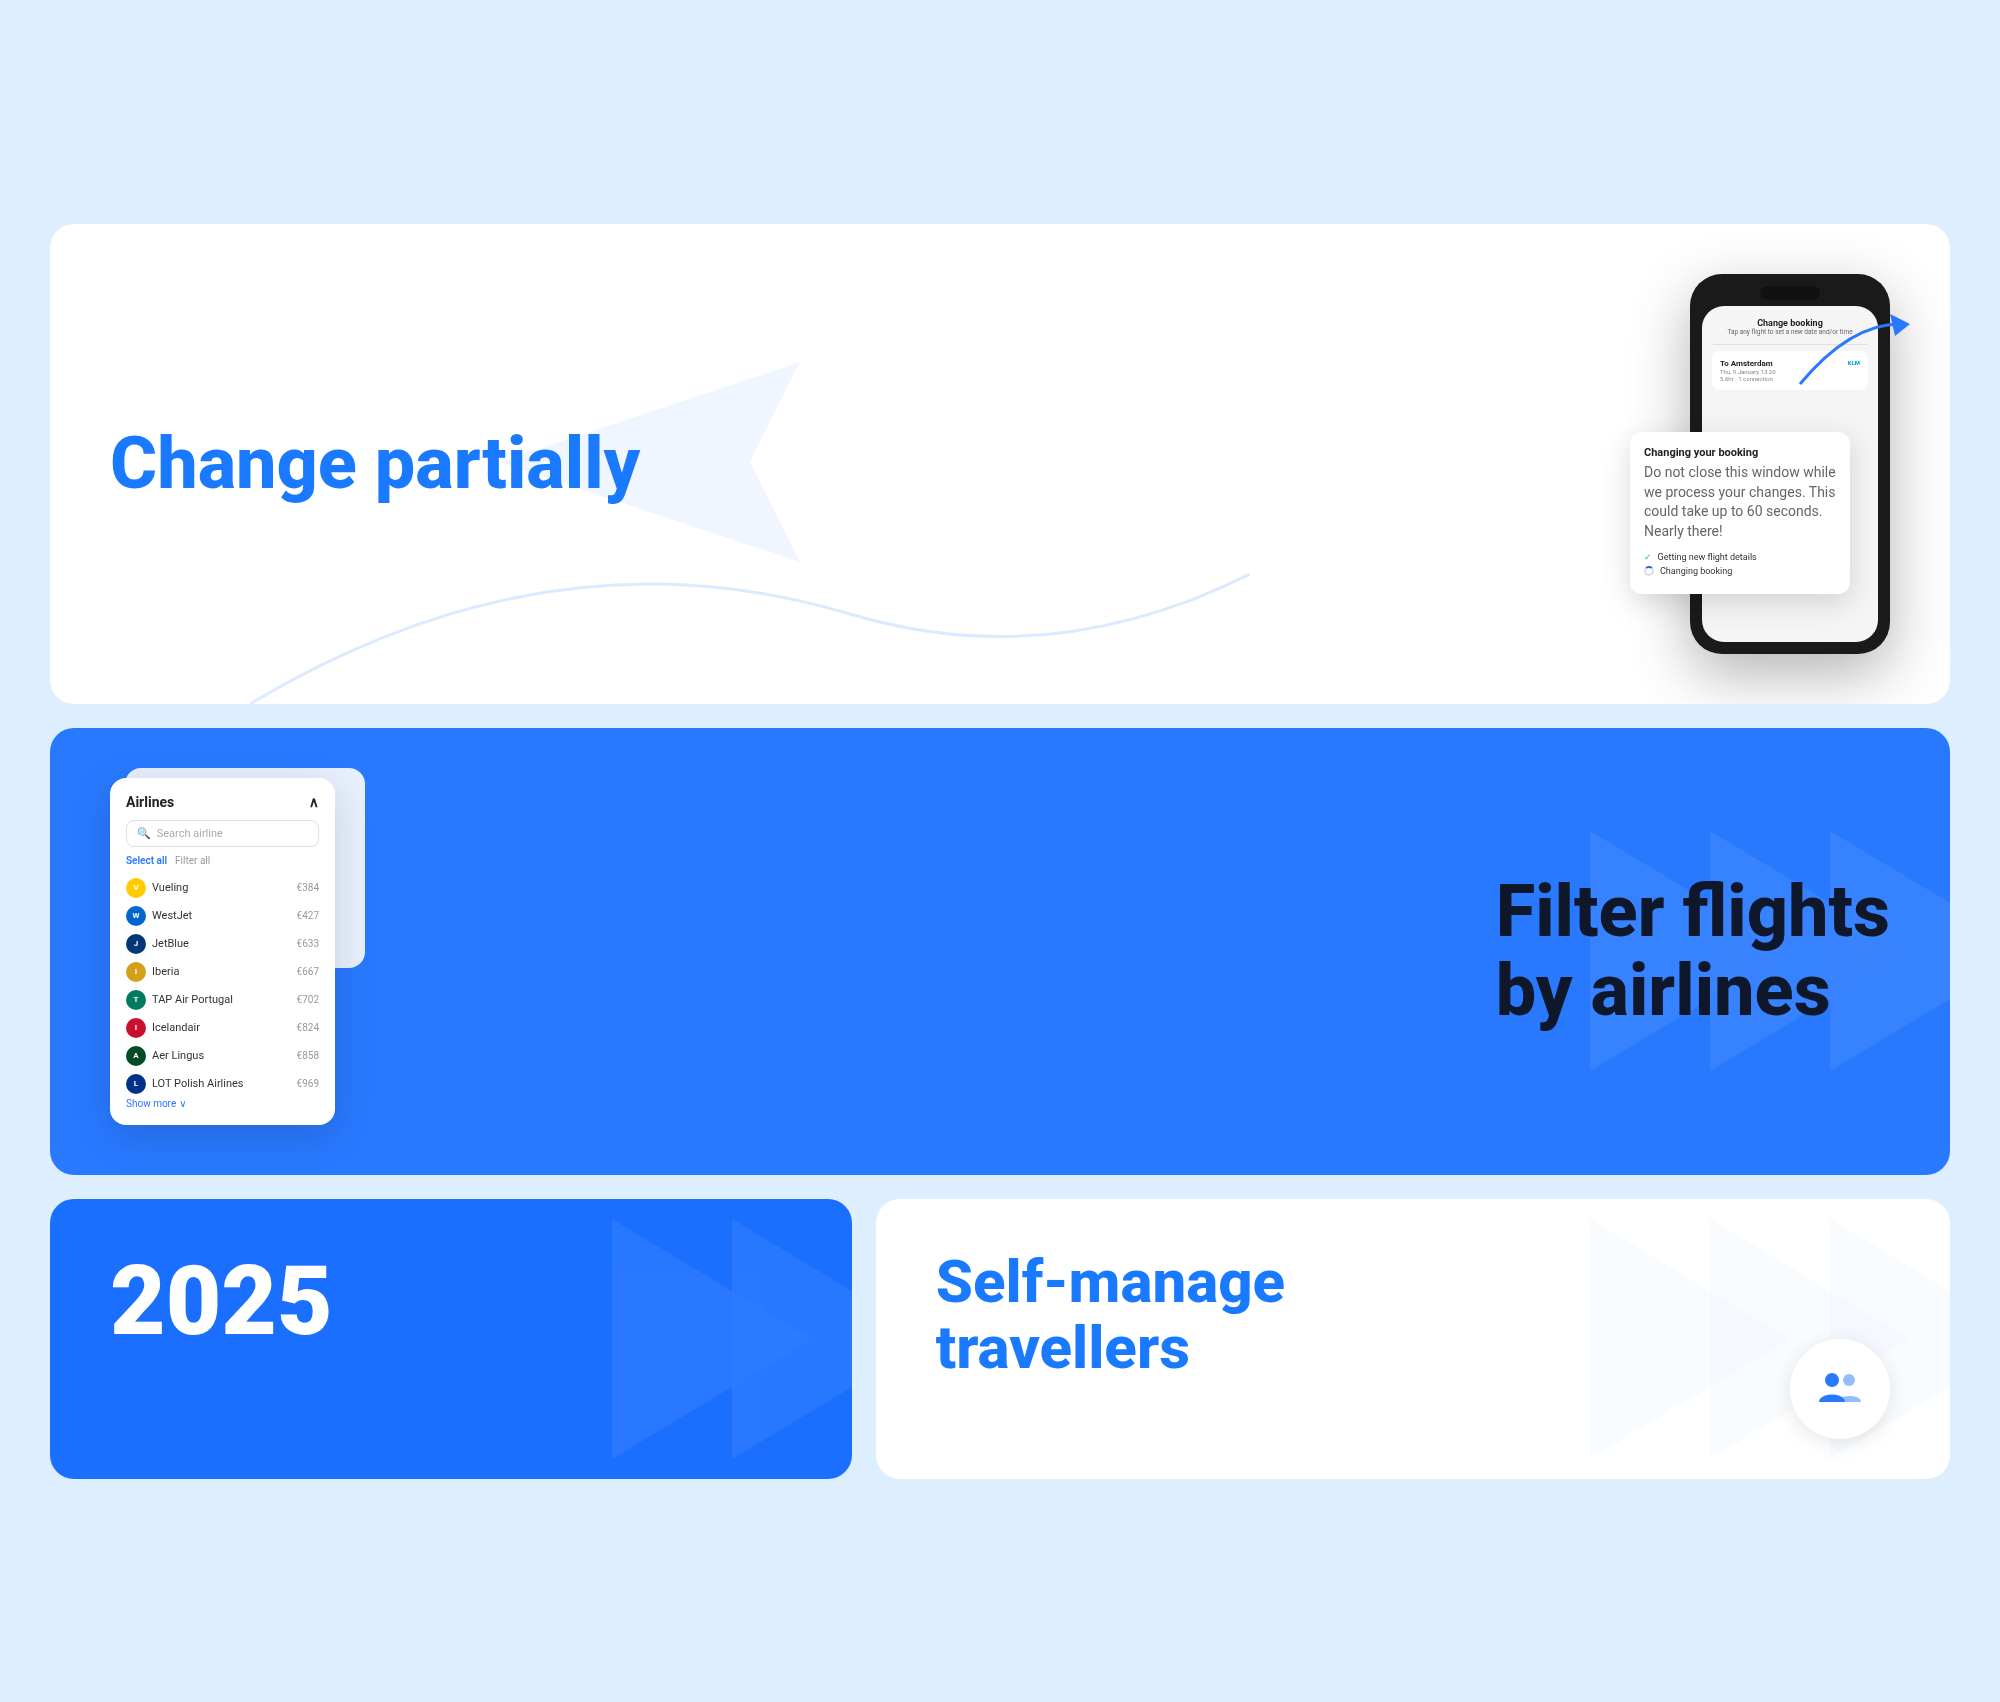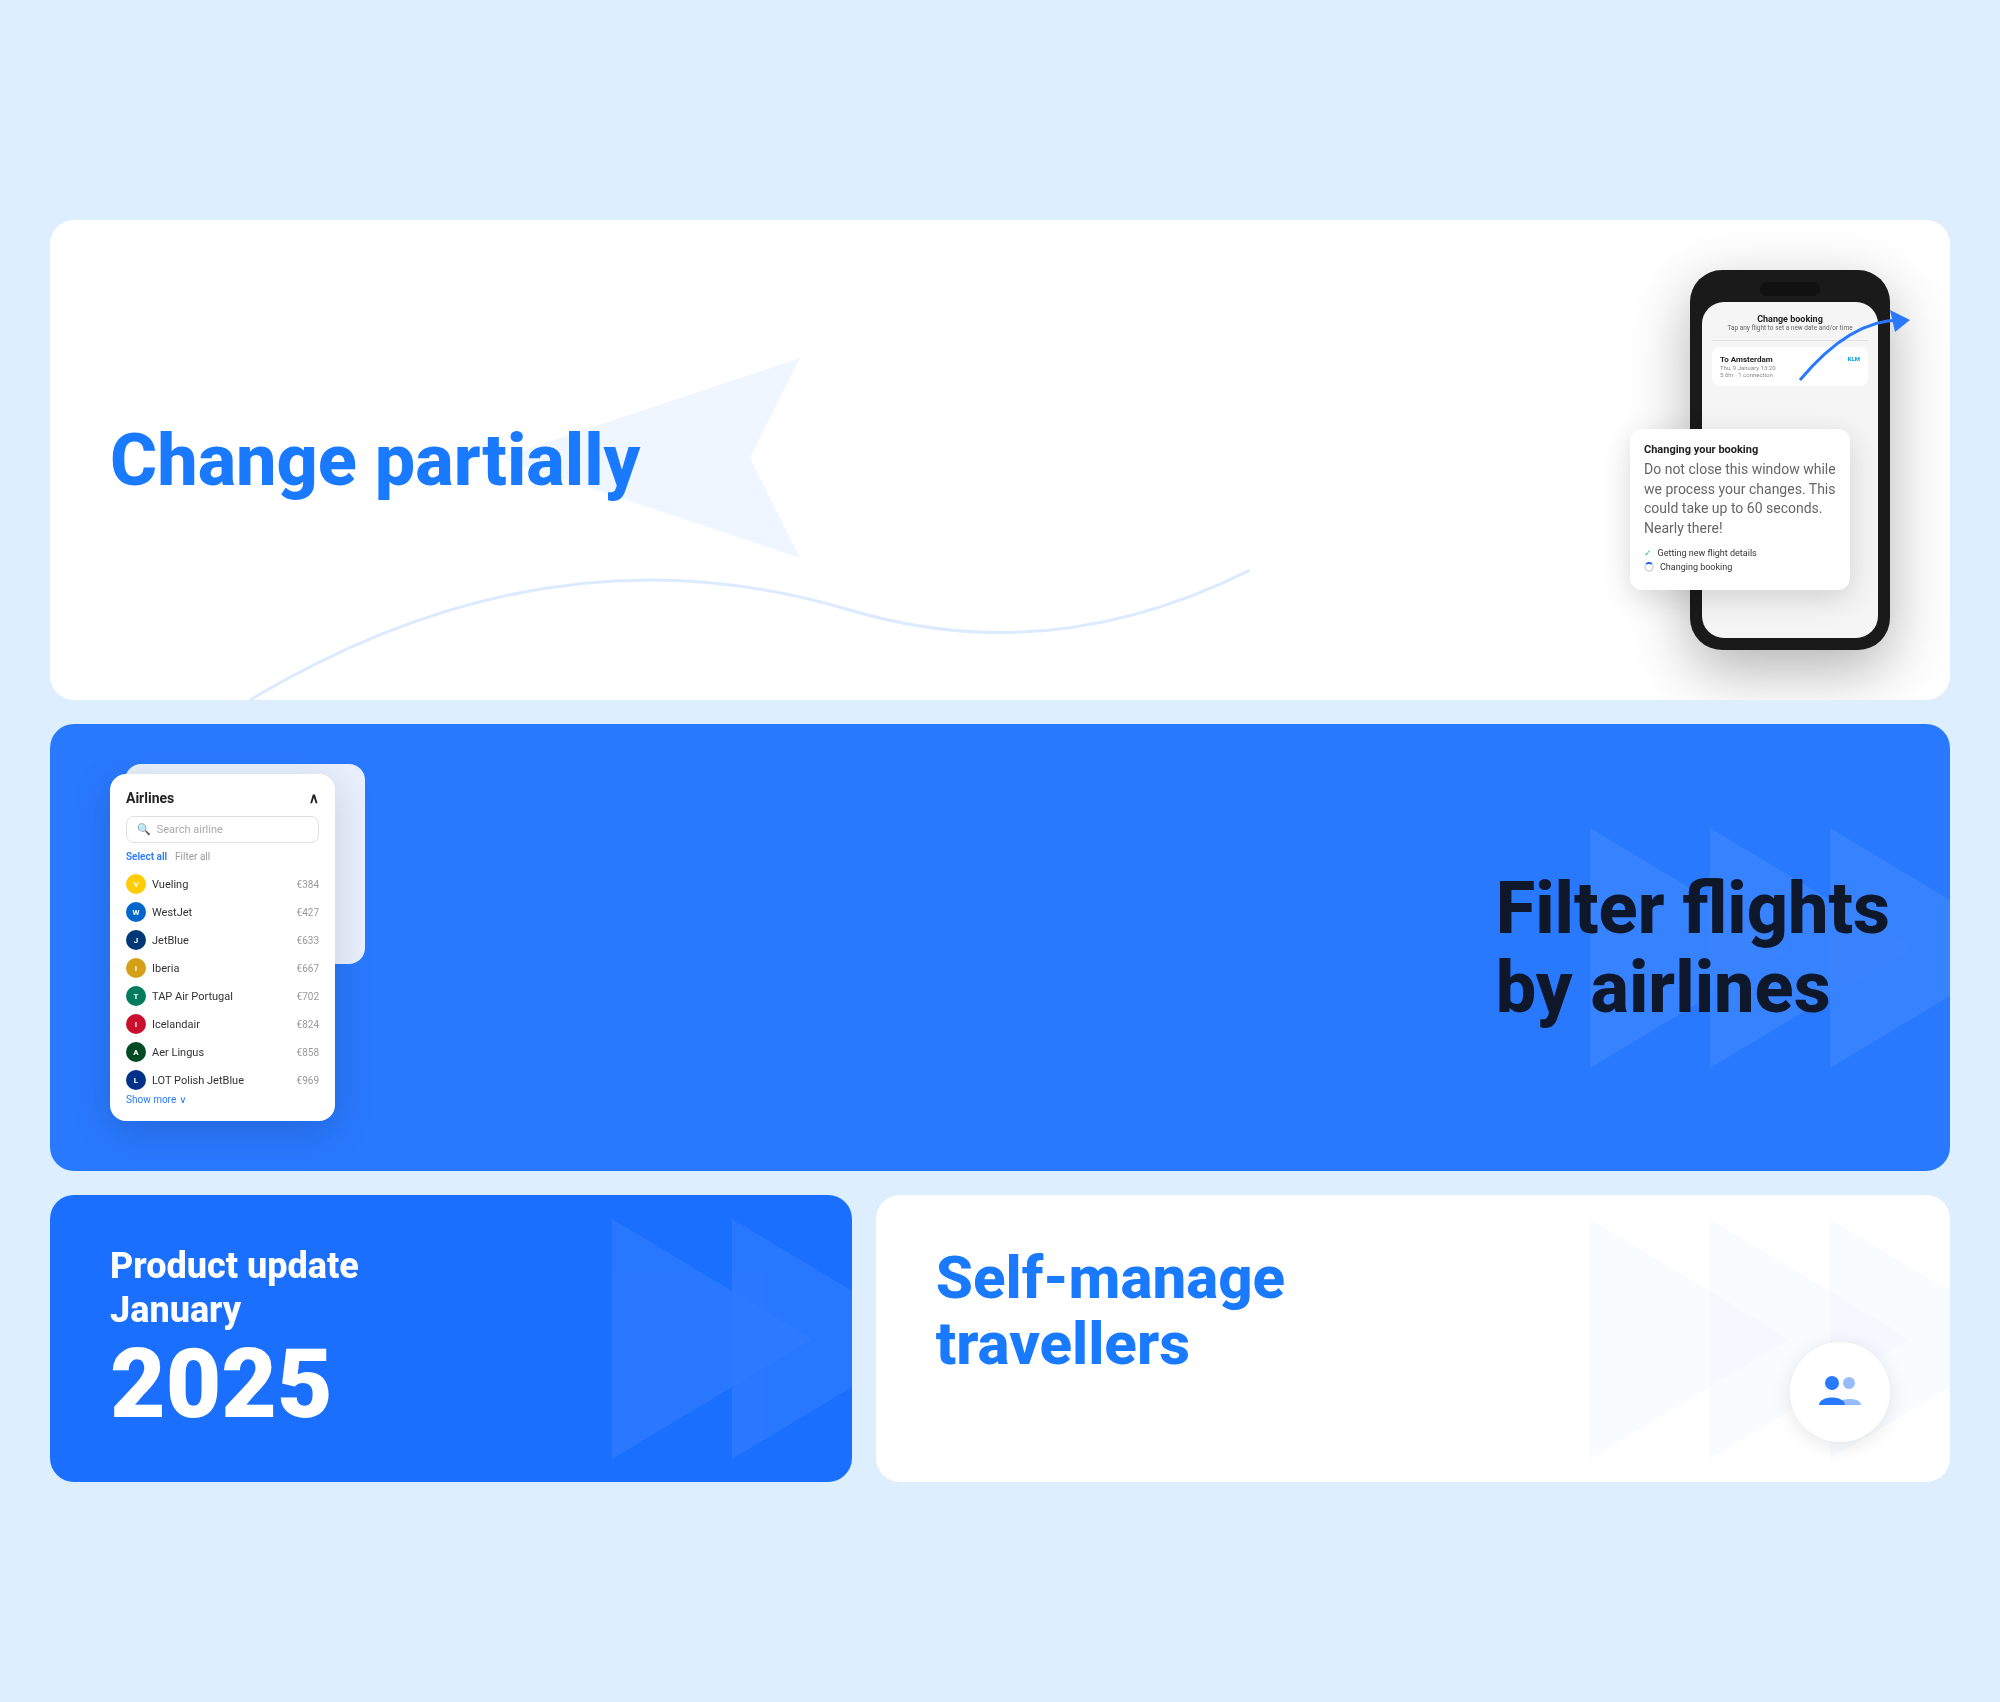--- a/index.html
+++ b/index.html
@@ -536,21 +536,21 @@
             <div class="airline-item">
       <div class="airline-item-left">
         <div class="airline-logo-circle" style="background:#004b23">A</div>
         <span class="airline-name-sm">Aer Lingus</span>
       </div>
       <span class="airline-price-sm">€858</span>
     </div>
             <div class="airline-item">
       <div class="airline-item-left">
         <div class="airline-logo-circle" style="background:#003087">L</div>
-        <span class="airline-name-sm">LOT Polish JetBlue</span>
+        <span class="airline-name-sm">LOT Polish Airlines</span>
       </div>
       <span class="airline-price-sm">€969</span>
     </div>
           </div>
         <div class="show-more-btn">
           <span>Show more</span>
           <span>∨</span>
         </div>
       </div>
     </div>
@@ -561,24 +561,20 @@
     </div>
   </div>
 
   <div class="bottom-row">
 
     <div class="card-3">
       <div class="bg-triangles">
         <div class="bg-tri"></div>
         <div class="bg-tri"></div>
       </div>
-      <div class="card-3-subtitle">
-        <span>Product update</span><br>
-        <span>January</span>
-      </div>
       <div class="card-3-year">2025</div>
     </div>
 
     <div class="card-4">
       <div class="bg-triangles" style="opacity:0.06;">
         <div class="bg-tri-dark"></div>
         <div class="bg-tri-dark"></div>
         <div class="bg-tri-dark"></div>
       </div>
       <div class="card-4-title">

